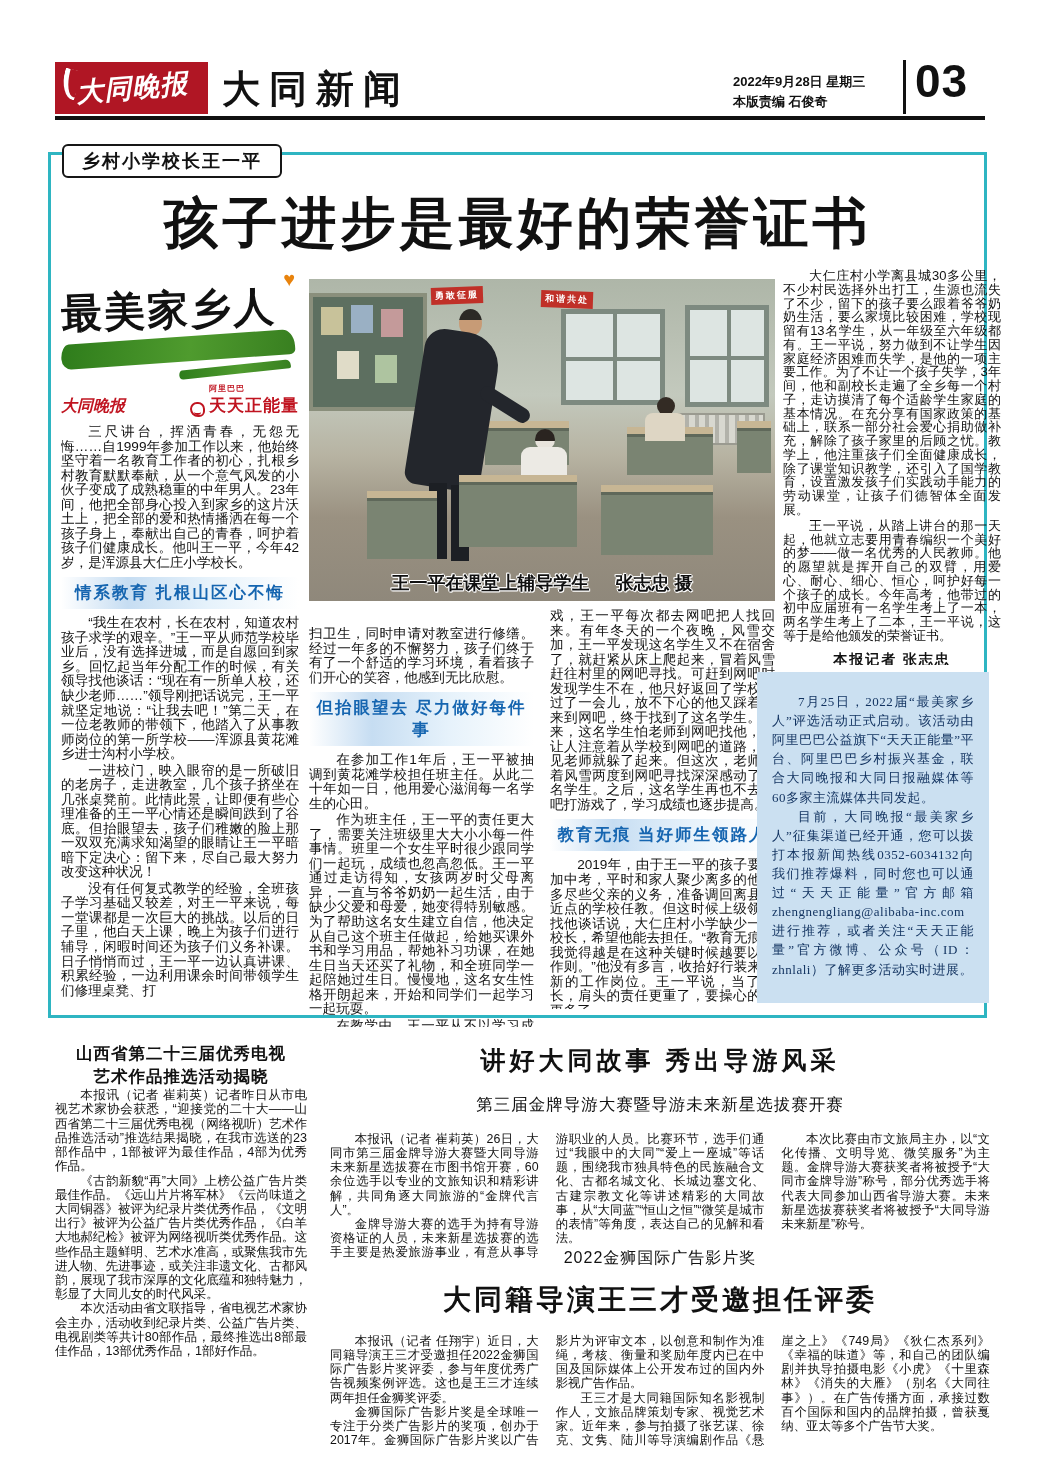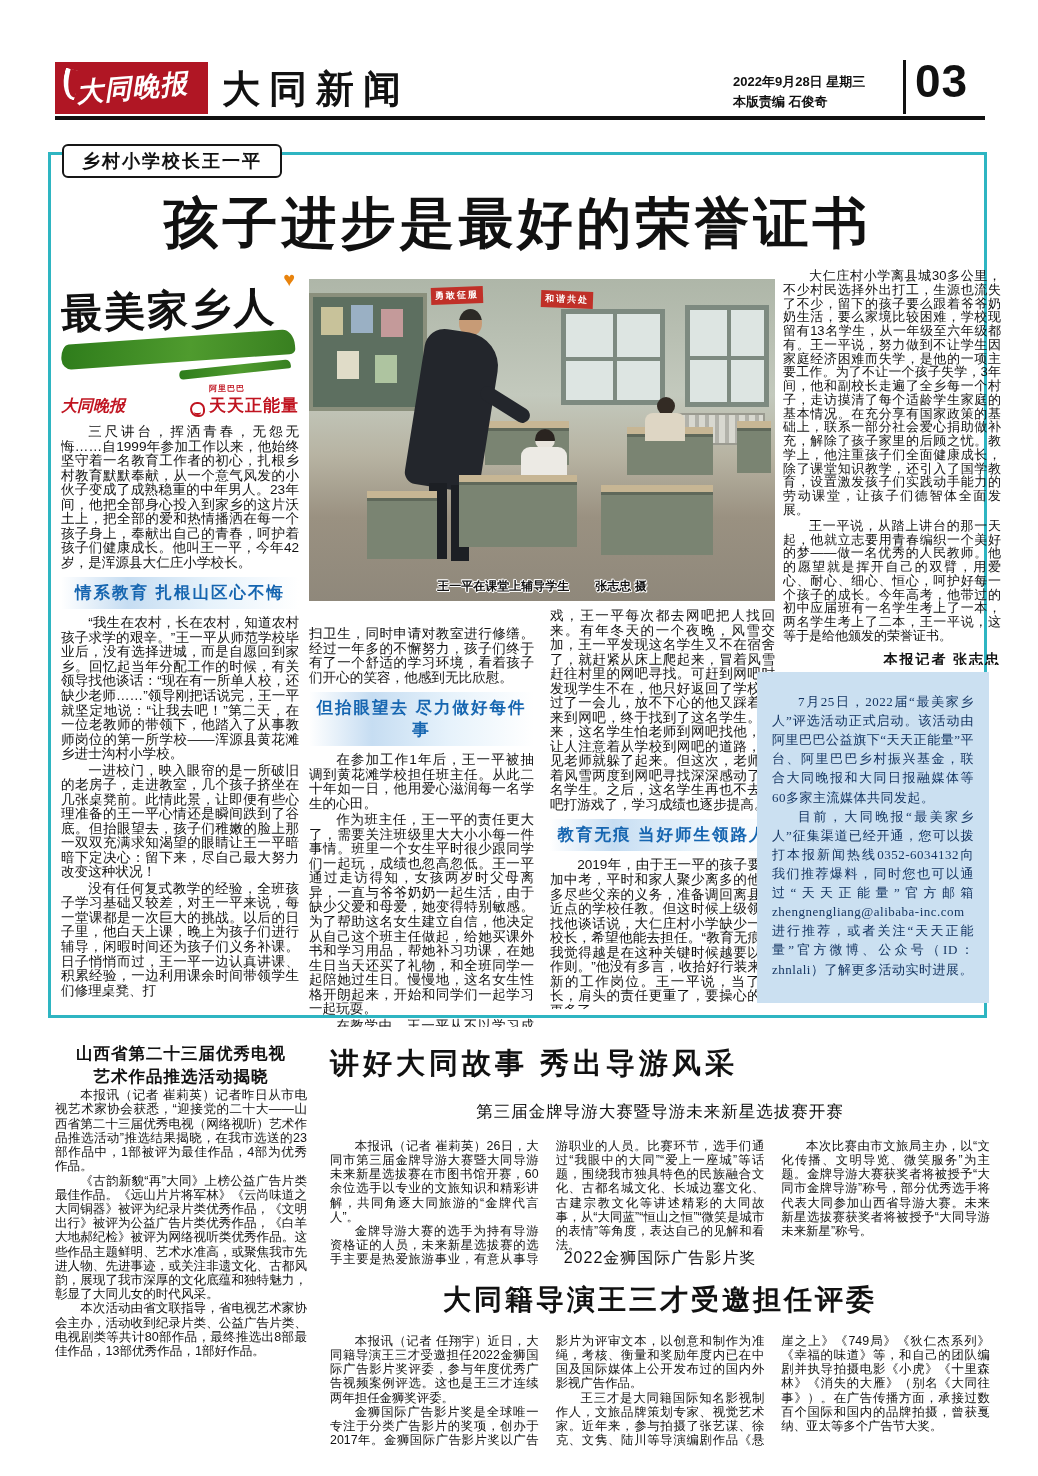--- a/index.html
+++ b/index.html
@@ -43,21 +43,21 @@
   #col4{left:732px;top:114px;width:218px;height:396px;}
   #notice-box{left:706px;top:517px;width:232px;height:331px;background:var(--notice-bg);
          padding:20px 15px;overflow:hidden;}
 
   .col p{margin:0 0 2px 0;font-size:13.6px;line-height:1.07;text-align:justify;text-indent:2em;}
   #col4 p{font-size:13px;line-height:1.06;}
   .col p.noindent{text-indent:0;}
   .subhead{margin:7px 0 7px 0;padding:5px 0;text-align:center;font-size:16.5px;font-weight:700;
          color:var(--subhead-blue);letter-spacing:2px;
          background:linear-gradient(90deg,#ffffff 0%,#c6ddf2 28%,#e6f2fb 62%,#ffffff 100%);}
-  #byline{margin-top:8px;text-align:right;font-family:"Liberation Serif",serif;
+  #byline{margin-top:8px;text-align:center;font-family:"Liberation Serif",serif;
          font-size:14px;font-weight:700;letter-spacing:2px;}
   #notice-box p{margin:0;font-family:"Liberation Serif","DejaVu Serif",serif;color:#10315f;
          font-size:13px;line-height:1.47;text-align:justify;text-indent:2em;letter-spacing:0.5px;}
 
   
   #mj-logo{position:relative;width:238px;height:146px;margin-bottom:6px;}
   #mj-title{position:absolute;top:10px;left:0;font-family:"Liberation Serif",serif;
         font-size:41px;font-weight:900;letter-spacing:2px;transform:rotate(-2deg);white-space:nowrap;}
   #mj-heart{position:absolute;right:4px;top:-4px;color:#e8830d;font-size:20px;line-height:1;}
   #mj-heart::after{content:"";position:absolute;left:-6px;top:-5px;width:32px;height:30px;border:1.5px dashed #e8a builds;}
@@ -84,32 +84,32 @@
   .win::before{content:"";position:absolute;left:50%;top:0;bottom:0;width:4px;background:#7d8a80;}
   .win::after{content:"";position:absolute;top:50%;left:0;right:0;height:4px;background:#7d8a80;}
   .radiator{background:repeating-linear-gradient(90deg,#d8d8d0 0 6px,#b2b2aa 6px 10px);border:2px solid #9a9a90;}
   .desk{background:#7a8472;border-top:7px solid #c7b694;box-shadow:0 3px 0 #5f685a inset;}
   .t-head{width:23px;height:27px;border-radius:50% 50% 46% 46%;
           background:linear-gradient(180deg,#2c2a26 0 42%,#c79b76 42% 100%);}
   .t-body{width:76px;height:158px;background:#23262c;border-radius:20px 34px 10px 12px;transform:rotate(9deg);}
   .t-arm{width:56px;height:15px;background:#23262c;border-radius:8px;transform:rotate(32deg);}
   .t-leg{width:18px;height:76px;background:#1c1f24;}
   .s-head{border-radius:50%;}
-  .caption{left:0;right:0;bottom:6px;text-align:center;font-size:12px;font-weight:700;color:#101010;
+  .caption{left:0;right:0;bottom:6px;text-align:center;font-size:18px;font-weight:700;color:#101010;
       text-shadow:-1px 0 #fff,1px 0 #fff,0 -1px #fff,0 1px #fff,1px 1px #fff,-1px -1px #fff;}
   .caption .credit{margin-left:26px;}
 
   
   #tv-article{left:55px;top:1042px;width:252px;}
   #tv-kicker{text-align:center;font-size:16.5px;font-weight:700;line-height:1.4;letter-spacing:1px;}
   #tv-headline{text-align:center;font-size:30px;font-weight:900;letter-spacing:3px;margin:14px 0 15px;}
   #tv-body p{margin:0;font-size:12.6px;line-height:1.13;text-align:justify;text-indent:2em;}
 
   #guide-article{left:330px;top:1044px;width:660px;}
-  #guide-headline{text-align:left;font-size:29px;font-weight:900;letter-spacing:4px;}
+  #guide-headline{text-align:center;font-size:25px;font-weight:900;letter-spacing:4px;}
   #guide-subhead{text-align:center;font-size:16.5px;margin-top:17px;letter-spacing:1px;}
   .threecol{margin-top:16px;column-count:3;column-gap:17px;overflow:hidden;}
   #guide-body{height:128px;}
   .threecol p{margin:0;font-size:12.4px;line-height:1.14;text-align:justify;text-indent:2em;}
 
   #award-article{left:330px;top:1248px;width:660px;}
   #award-kicker{text-align:center;font-size:16px;letter-spacing:1px;}
   #award-headline{text-align:center;font-size:28px;font-weight:900;letter-spacing:3px;margin-top:12px;}
   #award-body{height:132px;margin-top:15px;}
 </style>

